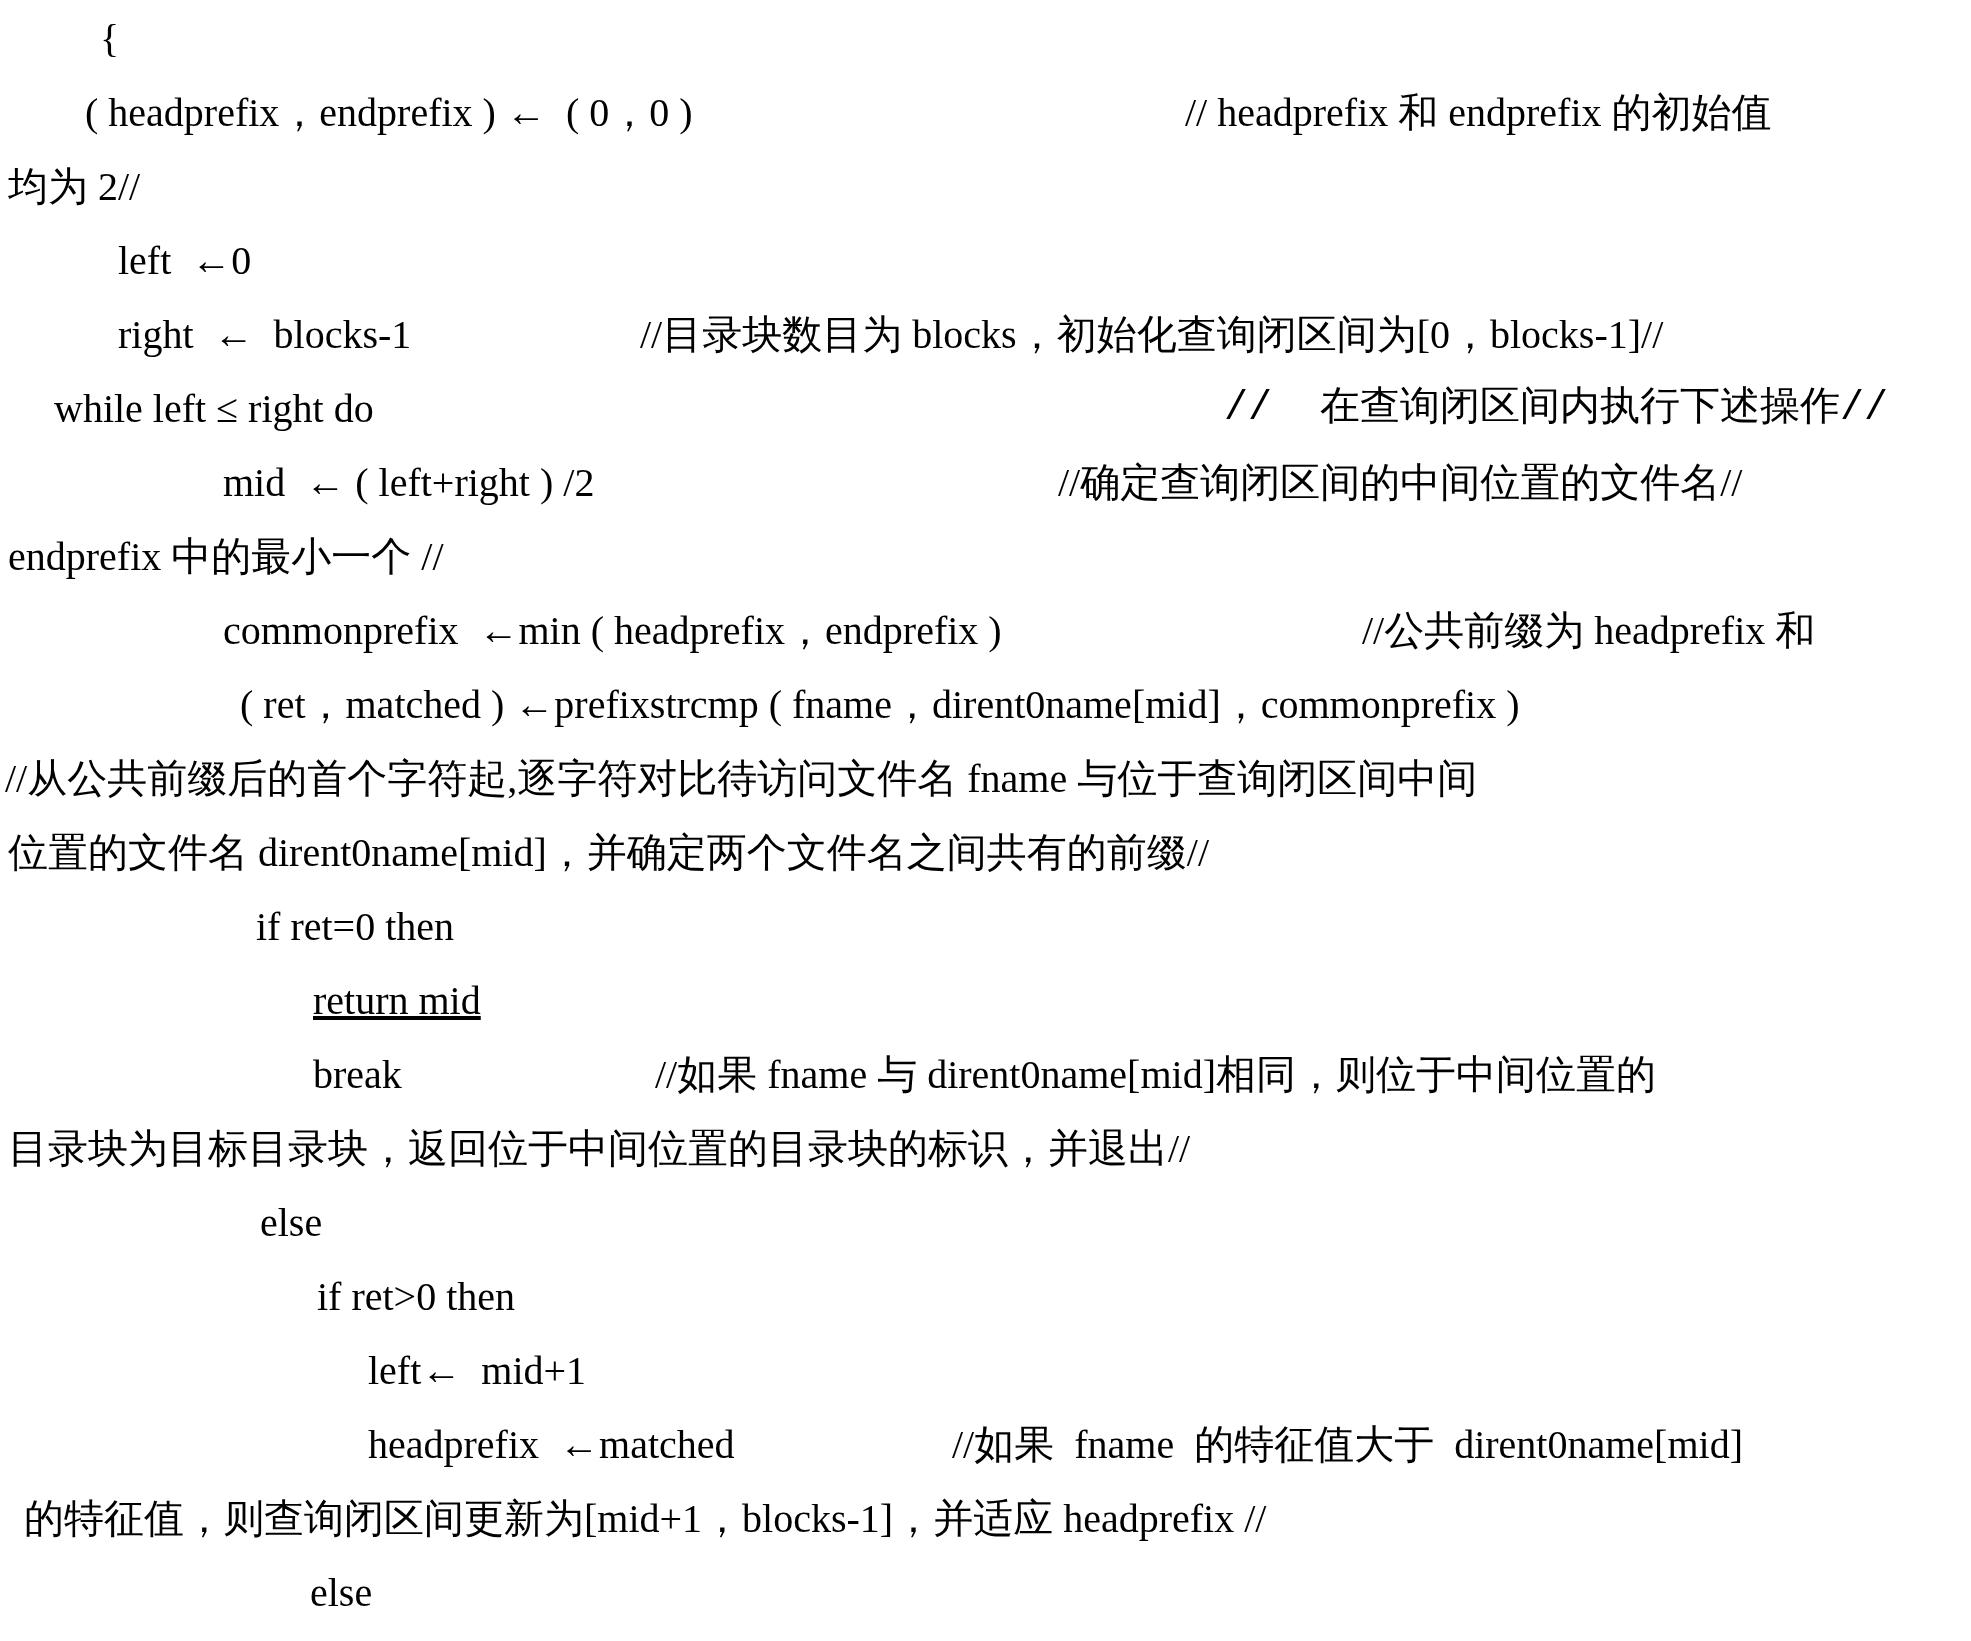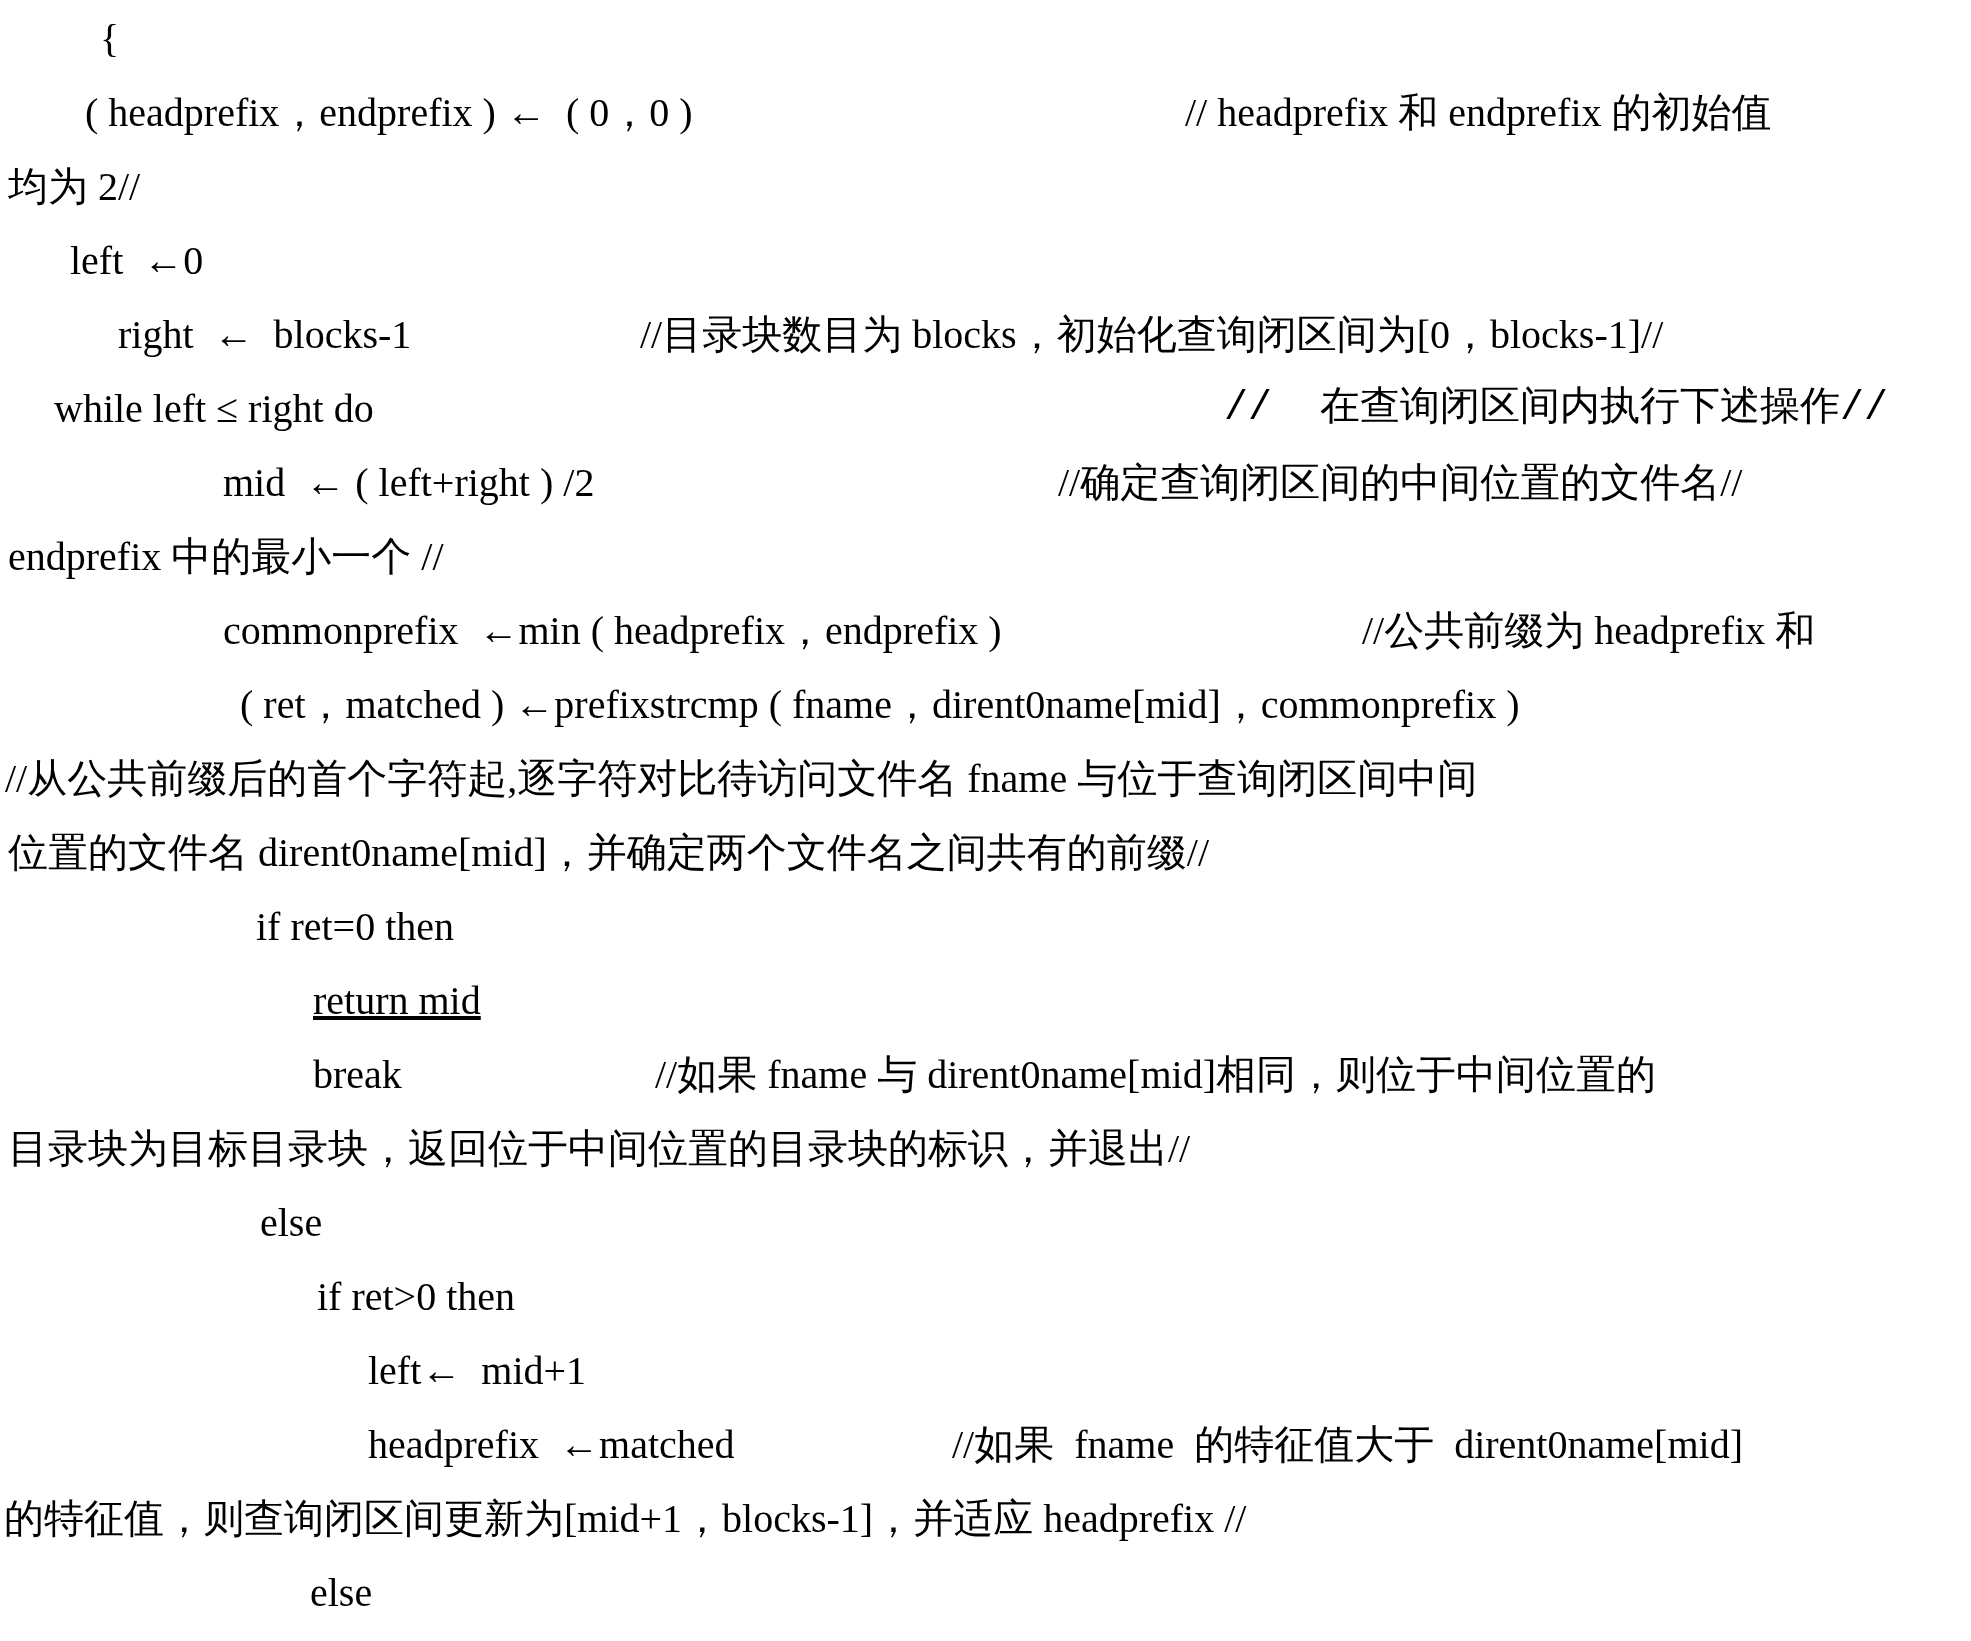--- a/index.html
+++ b/index.html
@@ -36,33 +36,33 @@
   }
 </style>
 </head>
 <body>
 
 <div class="page">
   <div id="listing" style="color: rgb(0, 0, 0);">
       <div class="row"><span class="code" style="margin-left: 100px;">{</span></div>
       <div class="row"><span class="code" style="margin-left: 85px;">( headprefix，endprefix ) ←  ( 0，0 )</span><span class="comment" style="left: 1185px;">// headprefix 和 endprefix 的初始值</span></div>
       <div class="row"><span class="code" style="margin-left: 8px;">均为 2//</span></div>
-      <div class="row"><span class="code" style="margin-left: 70px;">left  ←0</span></div>
+      <div class="row"><span class="code" style="margin-left: 118px;">left  ←0</span></div>
       <div class="row"><span class="code" style="margin-left: 118px;">right  ←  blocks-1</span><span class="comment" style="left: 640px;">//目录块数目为 blocks，初始化查询闭区间为[0，blocks-1]//</span></div>
       <div class="row"><span class="code" style="margin-left: 54px;">while left ≤ right do</span><span class="comment" style="left: 1224px; font-family: Liberation Mono, monospace;">//  在查询闭区间内执行下述操作//</span></div>
       <div class="row"><span class="code" style="margin-left: 223px;">mid  ← ( left+right ) /2</span><span class="comment" style="left: 1058px;">//确定查询闭区间的中间位置的文件名//</span></div>
       <div class="row"><span class="code" style="margin-left: 8px;">endprefix 中的最小一个 //</span></div>
       <div class="row"><span class="code" style="margin-left: 223px;">commonprefix  ←min ( headprefix，endprefix )</span><span class="comment" style="left: 1362px;">//公共前缀为 headprefix 和</span></div>
       <div class="row"><span class="code" style="margin-left: 240px;">( ret，matched ) ←prefixstrcmp ( fname，dirent0name[mid]，commonprefix )</span></div>
       <div class="row"><span class="code" style="margin-left: 5px;">//从公共前缀后的首个字符起,逐字符对比待访问文件名 fname 与位于查询闭区间中间</span></div>
       <div class="row"><span class="code" style="margin-left: 8px;">位置的文件名 dirent0name[mid]，并确定两个文件名之间共有的前缀//</span></div>
       <div class="row"><span class="code" style="margin-left: 256px;">if ret=0 then</span></div>
       <div class="row"><span class="code" style="margin-left: 313px; text-decoration: underline;">return mid</span></div>
       <div class="row"><span class="code" style="margin-left: 313px;">break</span><span class="comment" style="left: 655px;">//如果 fname 与 dirent0name[mid]相同，则位于中间位置的</span></div>
       <div class="row"><span class="code" style="margin-left: 8px;">目录块为目标目录块，返回位于中间位置的目录块的标识，并退出//</span></div>
       <div class="row"><span class="code" style="margin-left: 260px;">else</span></div>
       <div class="row"><span class="code" style="margin-left: 317px;">if ret&gt;0 then</span></div>
       <div class="row"><span class="code" style="margin-left: 368px;">left←  mid+1</span></div>
       <div class="row"><span class="code" style="margin-left: 368px;">headprefix  ←matched</span><span class="comment" style="left: 952px;">//如果  fname  的特征值大于  dirent0name[mid]</span></div>
-      <div class="row"><span class="code" style="margin-left: 4px;">的特征值，则查询闭区间更新为[mid+1，blocks-1]，并适应 headprefix //</span></div>
+      <div class="row"><span class="code" style="margin-left: 24px;">的特征值，则查询闭区间更新为[mid+1，blocks-1]，并适应 headprefix //</span></div>
       <div class="row"><span class="code" style="margin-left: 310px;">else</span></div>
     </div>
 </div>
 
 </body></html>

